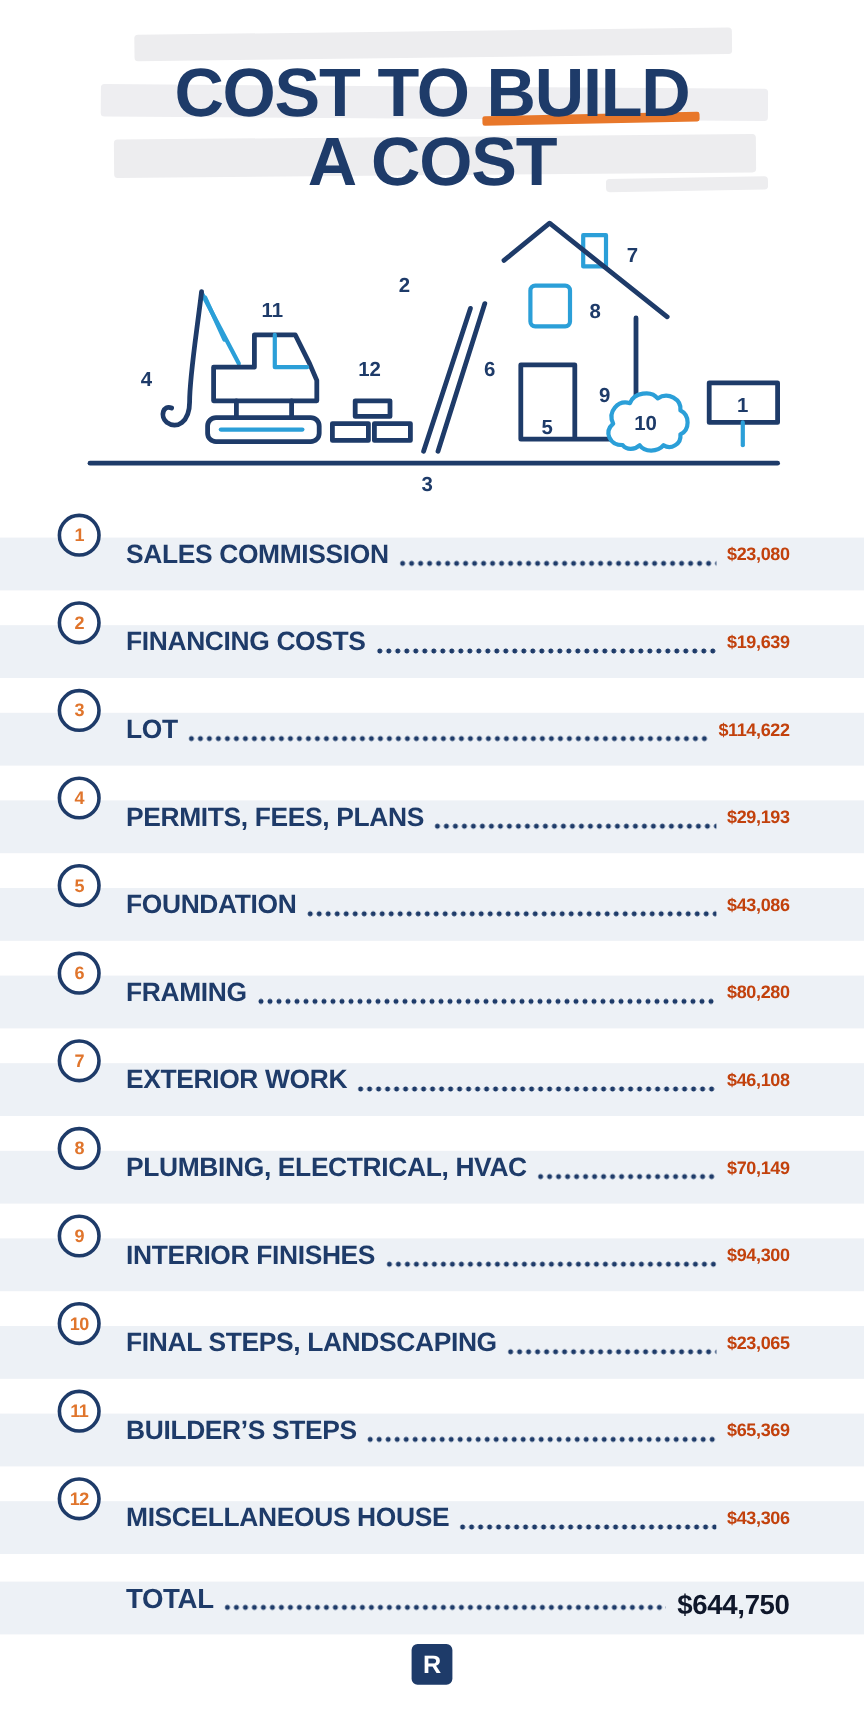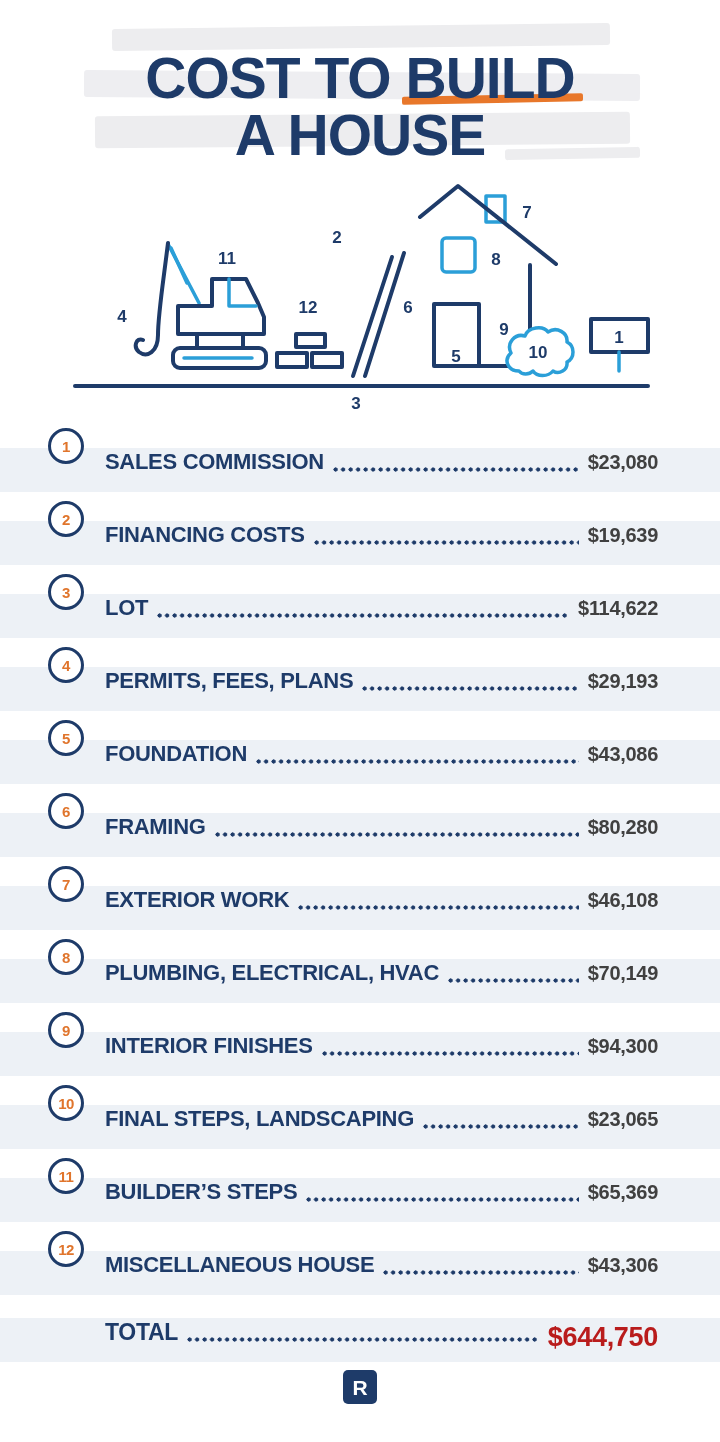--- a/index.html
+++ b/index.html
@@ -40,50 +40,50 @@
   .band {
     height:44px; background:#edf1f6; display:flex; align-items:center;
     padding:0 62px 16px 105px; box-sizing:border-box;
   }
   .lbl { font-size:22px; font-weight:700; color:#1e3b69; letter-spacing:-0.3px; white-space:nowrap; }
   .leader {
     flex:1 1 auto; min-width:18px; height:5px; margin:0 9px; transform:translateY(7px);
     background-image:radial-gradient(circle at 2.5px 2.5px, #1e3b69 1.9px, rgba(0,0,0,0) 2.3px);
     background-size:7.5px 5px; background-repeat:repeat-x; background-position:left center;
   }
-  .val { font-size:20px; font-weight:700; color:#404040; letter-spacing:-0.3px; white-space:nowrap; }
+  .val { font-size:15px; font-weight:700; color:#c2410c; letter-spacing:-0.3px; white-space:nowrap; }
   .badge {
     position:absolute; left:48px; top:-20px; width:30px; height:30px;
     border:3px solid #1e3b69; border-radius:50%; background:#ffffff;
     display:flex; align-items:center; justify-content:center; z-index:2;
   }
   .badge-num { font-size:15px; font-weight:700; color:#e0752c; letter-spacing:-0.5px; }
 
   .total-row { position:relative; height:28px; margin-top:23px; }
   .total-row .lbl { font-size:23px; }
-  .total-row .val { font-size:27px; color:#b91c1c;margin-top:11px; }
+  .total-row .val { font-size:23px; color:#0f172a;margin-top:11px; }
 
   
   .footer { margin-top:24px; display:flex; justify-content:center; }
   .logo {
     width:34px; height:34px; background:#1e3b69; border-radius:5px;
     display:flex; align-items:center; justify-content:center;
   }
   .logo-r { color:#ffffff; font-weight:700; font-size:21px; line-height:1; }
 </style>
 </head>
 <body>
 
 <div class="header">
   <div class="stroke s1"></div>
   <div class="stroke s2"></div>
   <div class="stroke s3"></div>
   <div class="stroke s4"></div>
   <h1 class="title"><span>COST TO </span><span class="hl">BUILD</span><br>
-    <span>A HOUSE</span>
+    <span>A COST</span>
   </h1>
 </div>
 
 <svg class="illus" width="720" height="252" viewBox="0 172 720 252" xmlns="http://www.w3.org/2000/svg">
 
   <line class="nv" x1="75" y1="386" x2="648" y2="386" stroke-width="4.5"></line>
 
   <g>
     <path class="lb" d="M168,244 L199,303"></path>
     <path class="lb" d="M171,248 L187,283"></path>

